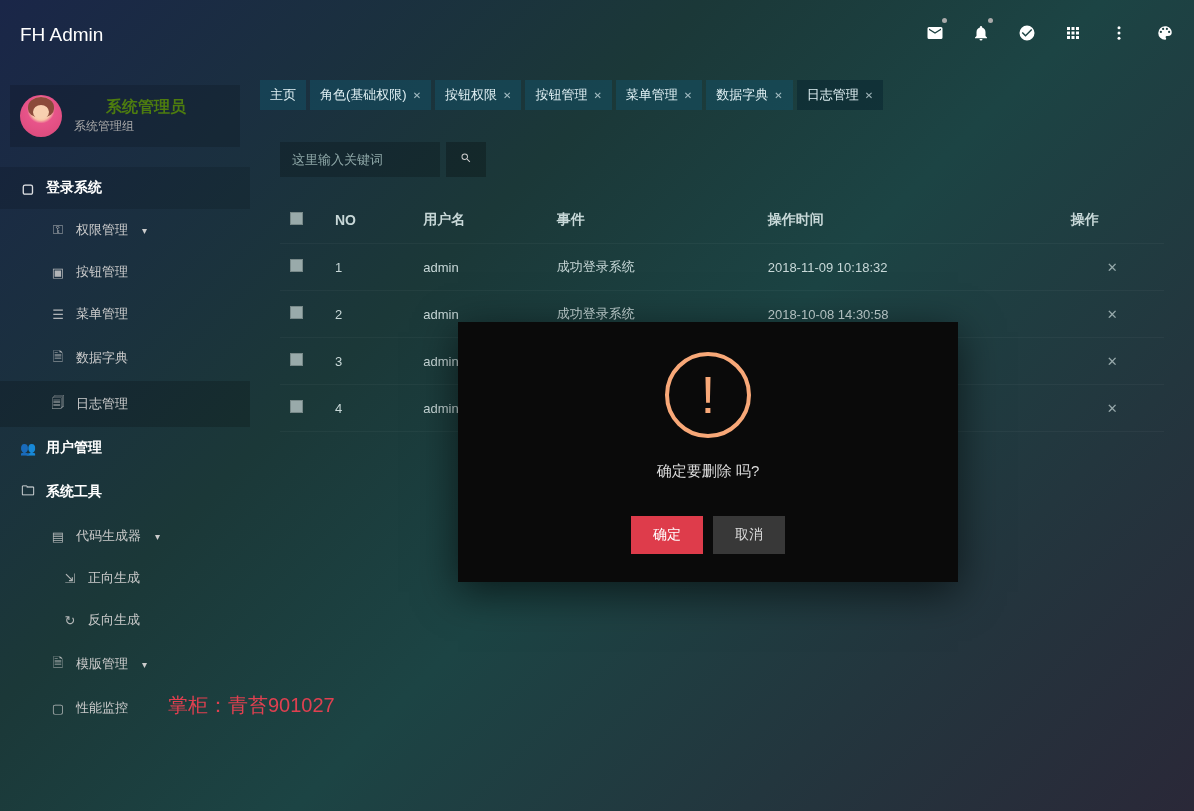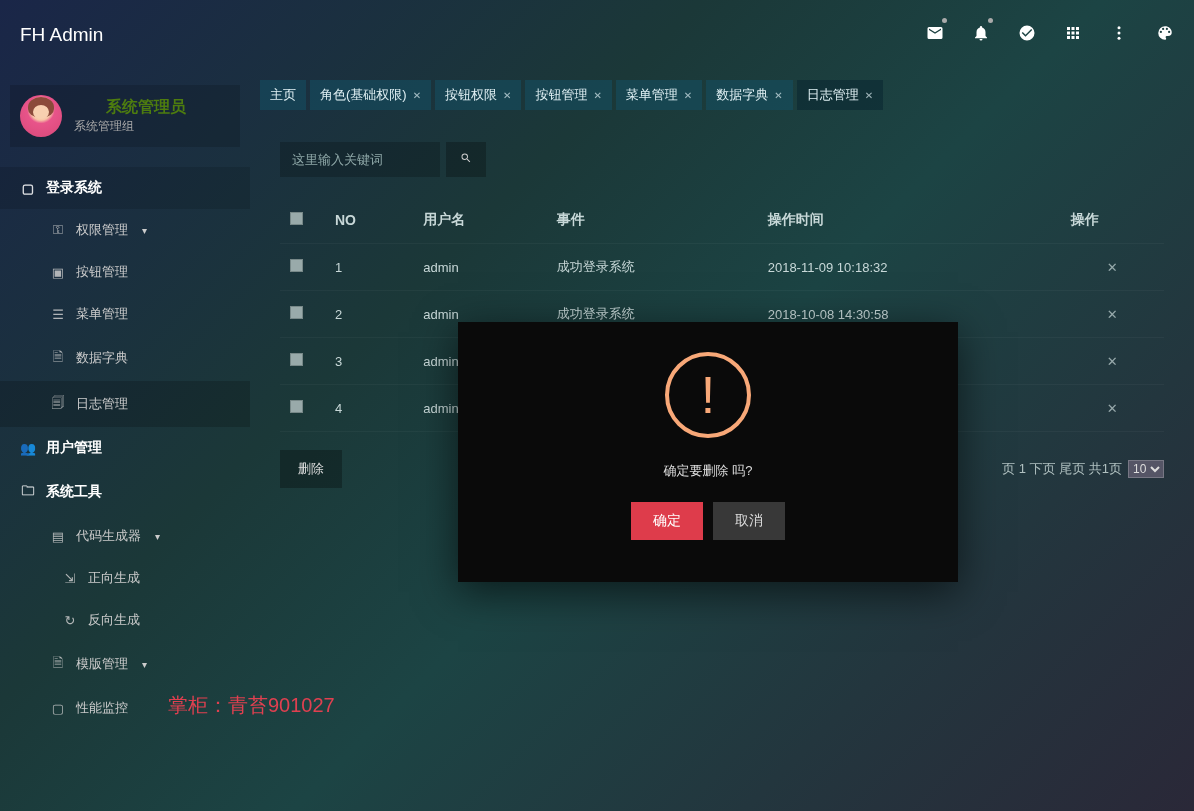--- a/index.html
+++ b/index.html
@@ -167,21 +167,21 @@
 .warn-circle {
   width: 86px; height: 86px;
   border: 4px solid #f8a878;
   border-radius: 50%;
   display: flex;
   align-items: center;
   justify-content: center;
   margin-bottom: 24px;
 }
 .warn-circle .mark { color: #f8a878; font-size: 52px; font-weight: 300; line-height: 1; }
-.modal-text { color: #ddd; font-size: 13px; margin-bottom: 22px; }
+.modal-text { color: #ddd; font-size: 15px; margin-bottom: 35px; }
 .modal-btns { display: flex; gap: 10px; }
 .btn-ok {
   background: #de3c4b;
   color: #fff;
   border: none;
   padding: 10px 22px;
   font-size: 14px;
   cursor: pointer;
 }
 .btn-cancel {
@@ -389,27 +389,20 @@
           <tr>
             <td><span class="chk"></span></td>
             <td>4</td>
             <td>admin</td>
             <td>登录系统</td>
             <td>2018-11-07 12:00:00</td>
             <td style="text-align:center"><span class="del-x">✕</span></td>
           </tr>
         </tbody>
     </table>
-    <div class="actions-row">
-      <button class="del-btn">删除</button>
-      <div class="pager">
-        <span>页 1 下页 尾页 共1页</span>
-        <select><option>10</option></select>
-      </div>
-    </div>
   </div>
 </div>
 
 <div class="watermark">掌柜：青苔901027</div>
 
 <div class="modal">
   <div class="warn-circle">
     <span class="mark">!</span>
   </div>
   <div class="modal-text">确定要删除 吗?</div>

